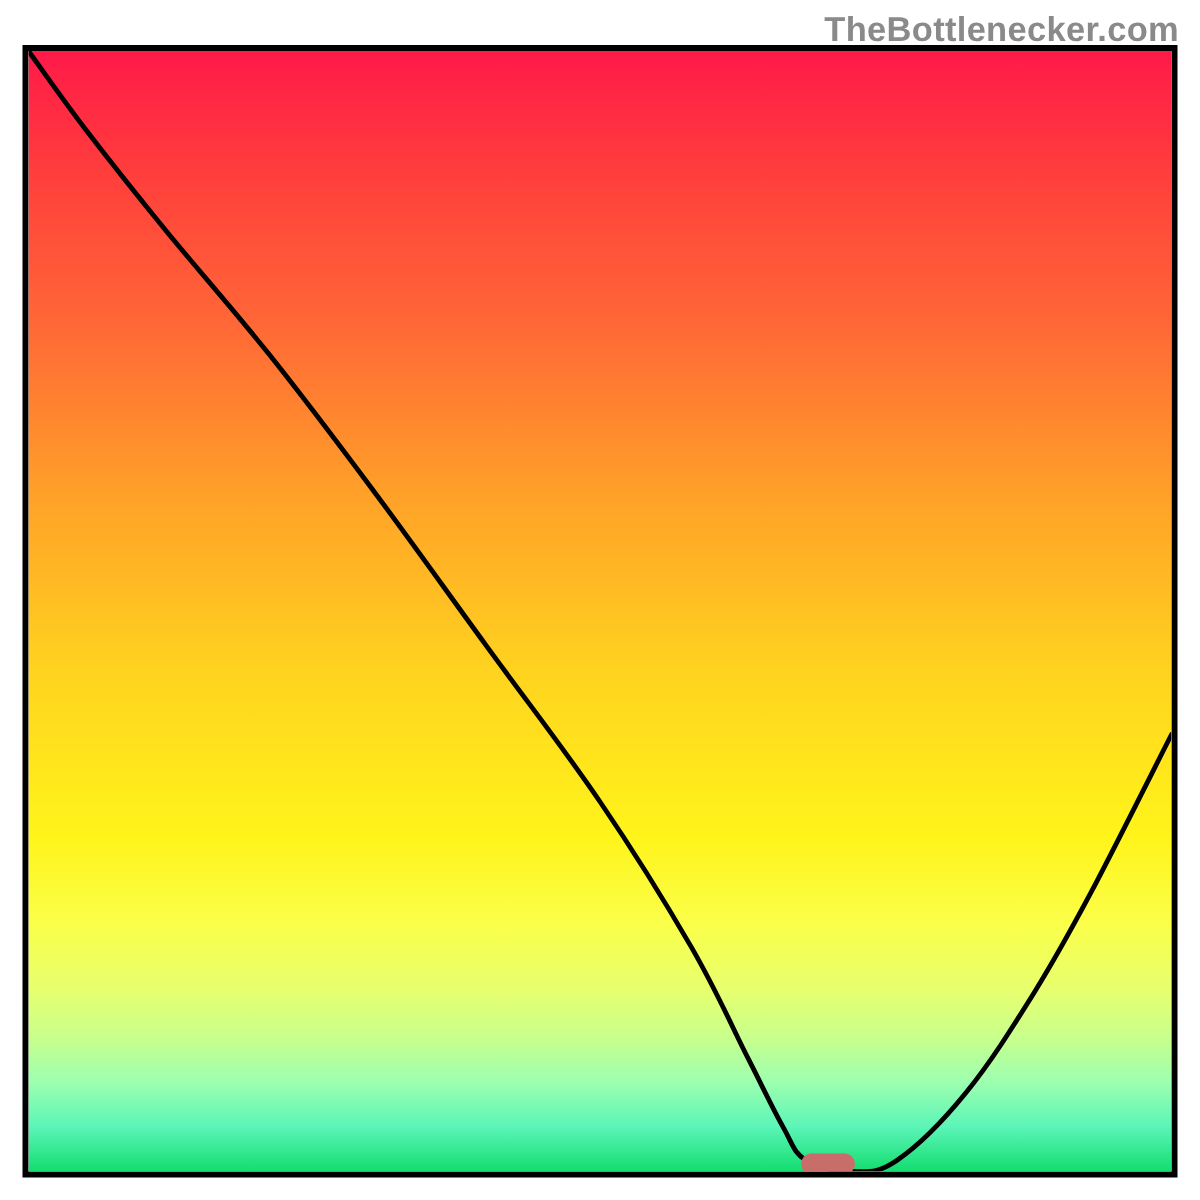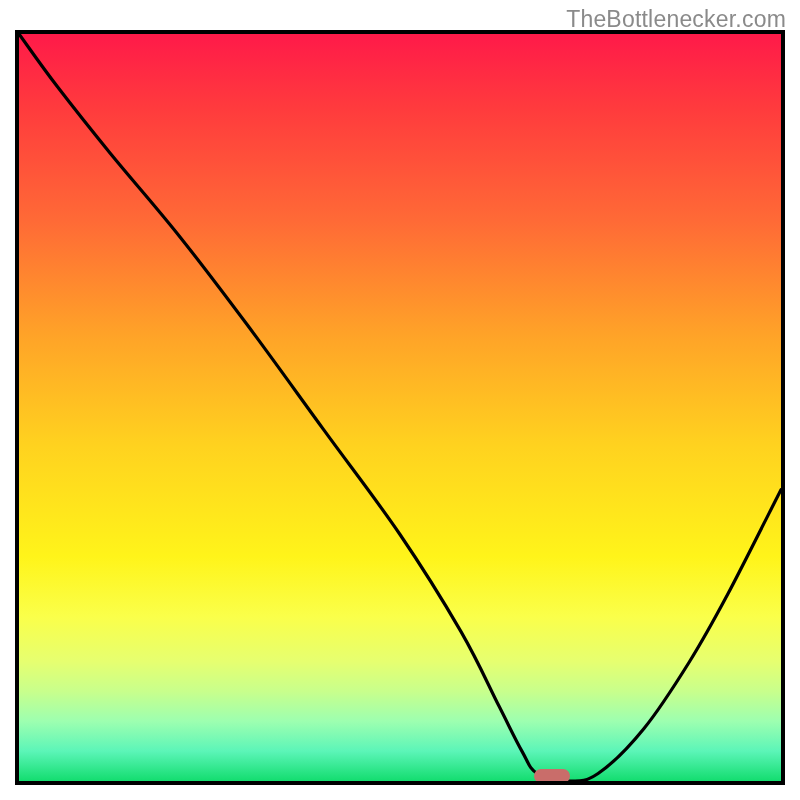--- a/index.html
+++ b/index.html
@@ -63,21 +63,21 @@
     height: 14px;
     border-radius: 9px;
     background: #c96d6a;
   }
   .watermark {
     position: absolute;
     top: 6px;
     right: 14px;
     font-family: Arial, Helvetica, sans-serif;
     font-size: 23px;
-    font-weight: normal;
+    font-weight: bold;
     color: #8a8a8a;
     letter-spacing: 0.2px;
     pointer-events: none;
     user-select: none;
   }
 </style>
 </head>
 <body>
 
 <div class="watermark">TheBottlenecker.com</div>

